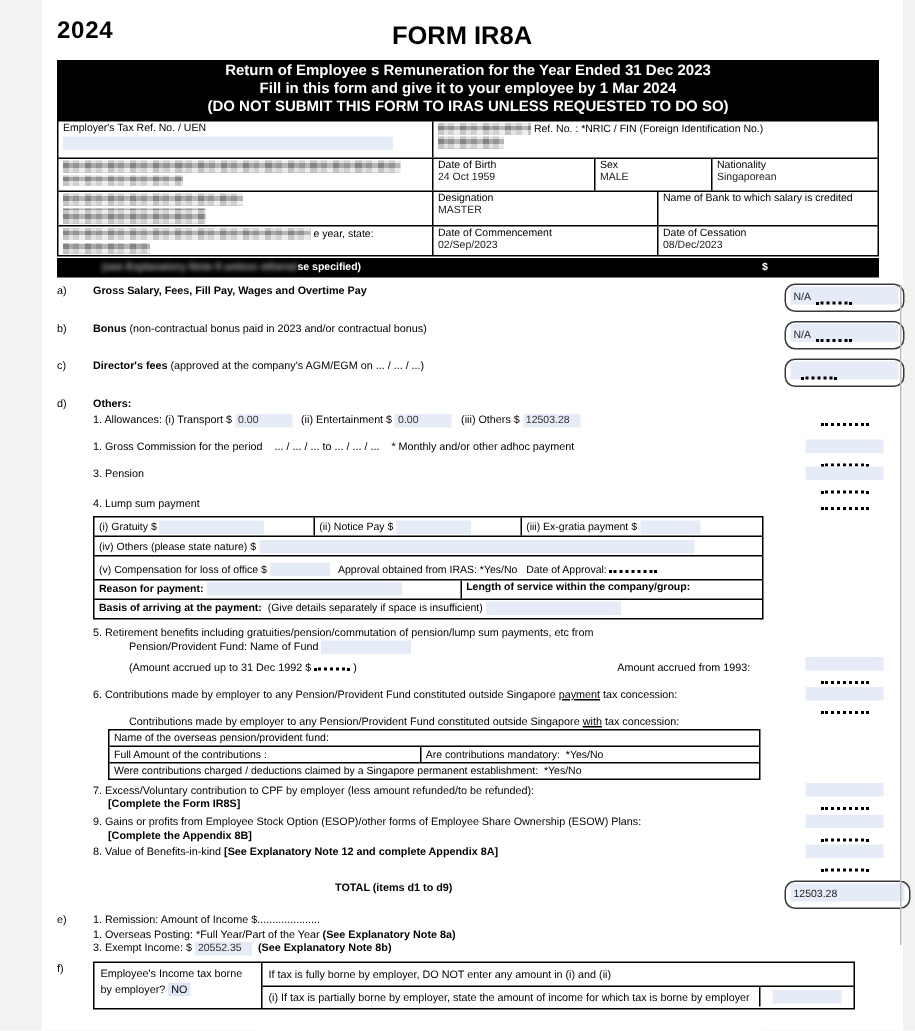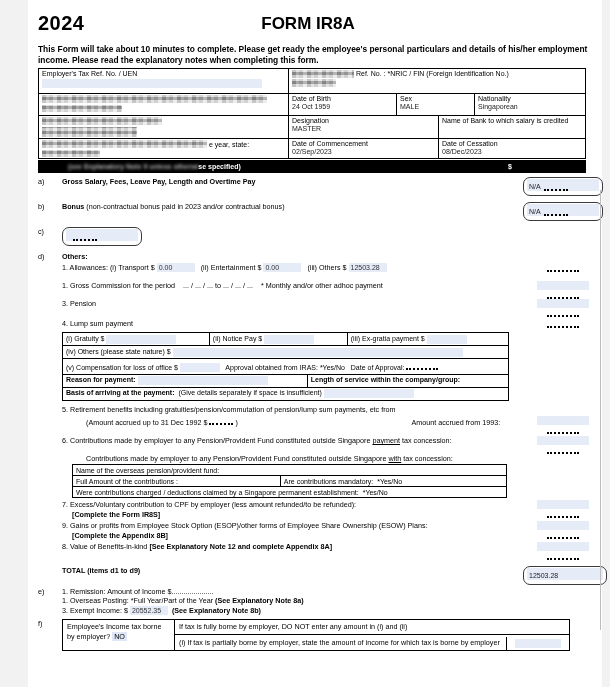--- a/index.html
+++ b/index.html
@@ -7,21 +7,21 @@
     width:610px;height:687px;overflow:hidden;position:relative;
     background:#f2f2f2;
     font-family:"Liberation Sans","DejaVu Sans",sans-serif;
     color:#000;-webkit-font-smoothing:antialiased;
   }
   .page{position:absolute;left:28px;top:0;width:574px;height:687px;background:#fff;padding:0 0 0 10px;box-sizing:border-box;}
   .vline{position:absolute;left:572px;top:190px;width:1px;height:440px;background:#bcbcbc;}
 
   
   .hdr{position:relative;padding-top:12px;height:28px;}
-  .year{font-size:20px;font-weight:bold;letter-spacing:.5px;}
+  .year{font-size:16px;font-weight:bold;letter-spacing:.5px;}
   .title{position:absolute;left:0;right:24px;text-align:center;top:14px;font-size:17px;font-weight:bold;}
   .banner{background:#000;color:#fff;width:548px;text-align:center;font-weight:bold;font-size:10px;line-height:1.2;padding:2px 0;}
   .intro{font-size:8.4px;font-weight:bold;line-height:1.25;width:556px;margin:4px 0 3px 0;}
 
   
   .det{width:546px;border:1.4px solid #000;font-size:7px;}
   .det .r{display:flex;border-top:1px solid #000;}
   .det .r:first-child{border-top:none;}
   .det .lc{width:250px;border-right:1px solid #000;padding:1px 3px;box-sizing:border-box;}
   .det .rc{flex:1;display:flex;}
@@ -63,37 +63,41 @@
   .stbl .tr:first-child{border-top:none;}
   .stbl .td{padding:1.5px 3px;box-sizing:border-box;border-right:1px solid #000;}
   .stbl .td:last-child{border-right:none;}
   .lump{width:445px;margin-left:24px;margin-top:2px;}
   .ofund{width:433px;margin-left:34px;margin-top:1px;}
 
   
   .ftbl{width:506px;border:1.4px solid #000;font-size:7.2px;margin-left:16px;}
   .ftbl .fl{width:112px;border-right:1px solid #000;padding:2px 4px;box-sizing:border-box;line-height:1.45;}
   .ftbl .fr{flex:1;}
-  .ftbl .frow{display:flex;border-top:1px solid #000;align-items:flex-end;}
+  .ftbl .frow{display:flex;border-top:1px solid #000;align-items:flex-start;}
   .ftbl .frow:first-child{border-top:none;}
   .ftbl .ftext{flex:1;padding:2.5px 4px;}
   .ftbl .fval{width:58px;border-left:1px solid #000;display:flex;flex-direction:column;align-items:center;justify-content:center;gap:1px;padding:2px;}
   .no-hl{background:#dfe7f6;padding:0 2px;}
 </style>
 </head>
 <body>
 
 <div class="page">
   <div class="vline"></div>
 
   <div class="hdr">
     <span class="year">2024</span>
     <span class="title">FORM IR8A</span>
   </div>
-  <div class="intro">This Form will take about 10 minutes to complete. Please get ready the employee's personal particulars and details of his/her employment income. Please read the explanatory notes when completing this form.</div>
+  <div class="banner">
+    <div>Return of Employee s Remuneration for the Year Ended 31 Dec 2023</div>
+    <div>Fill in this form and give it to your employee by 1 Mar 2024</div>
+    <div>(DO NOT SUBMIT THIS FORM TO IRAS UNLESS REQUESTED TO DO SO)</div>
+  </div>
 
   <div class="det">
     <div class="r" style="height:24px;">
       <div class="lc">
         <div class="cl">Employer's Tax Ref. No. / UEN</div>
         <span class="fld" style="width:220px;margin-top:2px;"></span>
       </div>
       <div class="rc">
         <div class="cell" style="flex:1;">
           <span class="rd" style="width:62px;height:8px;"></span>
@@ -158,38 +162,39 @@
     </div>
   </div>
 
   <div class="ibar">
     <span class="blur">(see Explanatory Note 9 unless otherwi</span><span>se specified)</span>
     <span class="dollar">$</span>
   </div>
 
   <div class="line mt4">
     <span class="ikey">a)</span>
-    <span class="main b">Gross Salary, Fees, Leave Pay, Length and Overtime Pay</span>
+    <span class="main b">Gross Salary, Fees, Fill Pay, Wages and Overtime Pay</span>
     <span class="val"><span class="vbox"><span class="in">
             <span>N/A</span>
             <span class="dt sm"></span>
           </span></span></span>
   </div>
 
   <div class="line mt6">
     <span class="ikey">b)</span>
     <span class="main"><span class="b">Bonus</span><span> (non-contractual bonus paid in 2023 and/or contractual bonus)</span></span>
     <span class="val"><span class="vbox"><span class="in">
             <span>N/A</span>
             <span class="dt sm"></span>
           </span></span></span>
   </div>
 
   <div class="line mt6">
     <span class="ikey">c)</span>
+    <span class="main"><span class="b">Director's fees</span><span> (approved at the company's AGM/EGM on ... / ... / ...)</span></span>
     <span class="val"><span class="vbox"><span class="in">
             <span>&nbsp;</span>
             <span class="dt sm"></span>
           </span></span></span>
   </div>
 
   <div class="line mt6">
     <span class="ikey">d)</span>
     <span class="main b">Others:</span>
     <span class="val"></span>
@@ -261,20 +266,25 @@
     <div class="tr">
       <div class="td" style="flex:1;"><span class="b">Basis of arriving at the payment:</span>&nbsp;&nbsp;<span>(Give details separately if space is insufficient)</span> <span class="fld" style="min-width:90px;"></span></div>
     </div>
   </div>
 
   <div class="line mt4">
     <span class="ikey"></span>
     <span class="main">5. Retirement benefits including gratuities/pension/commutation of pension/lump sum payments, etc from</span>
     <span class="val"></span>
   </div>
+  <div class="line">
+    <span class="ikey"></span>
+    <span class="main ind1"><span>Pension/Provident Fund:  Name of Fund</span> <span class="fld" style="min-width:60px;"></span></span>
+    <span class="val"></span>
+  </div>
   <div class="line mt2">
     <span class="ikey"></span>
     <span class="main ind1">
       <span>(Amount accrued up to 31 Dec 1992  $</span>
       <span class="dt sm"></span>
       <span>)</span>
       <span style="display:inline-block;width:170px;"></span>
       <span>Amount accrued from 1993:</span>
     </span>
     <span class="val"><span class="vstack">
@@ -331,21 +341,21 @@
     <span class="ikey"></span>
     <span class="main"><span>8. Value of Benefits-in-kind </span><span class="b">[See Explanatory Note 12 and complete Appendix 8A]</span></span>
     <span class="val"><span class="vstack">
           <span class="fld"></span>
           <span class="dt"></span>
         </span></span>
   </div>
 
   <div class="line mt6">
     <span class="ikey"></span>
-    <span class="main b" style="text-align:left;padding-right:60px;">TOTAL (items d1 to d9)</span>
+    <span class="main b" style="text-align:center;padding-right:60px;">TOTAL (items d1 to d9)</span>
     <span class="val"><span class="vbox" style="width:76px;"><span class="in">
             <span>12503.28</span>
           </span></span></span>
   </div>
 
   <div class="line mt2">
     <span class="ikey">e)</span>
     <span class="main">
       <div>1. Remission: Amount of Income $.....................</div>
       <div><span>1. Overseas Posting: *Full Year/Part of the Year </span><span class="b">(See Explanatory Note 8a)</span></div>

